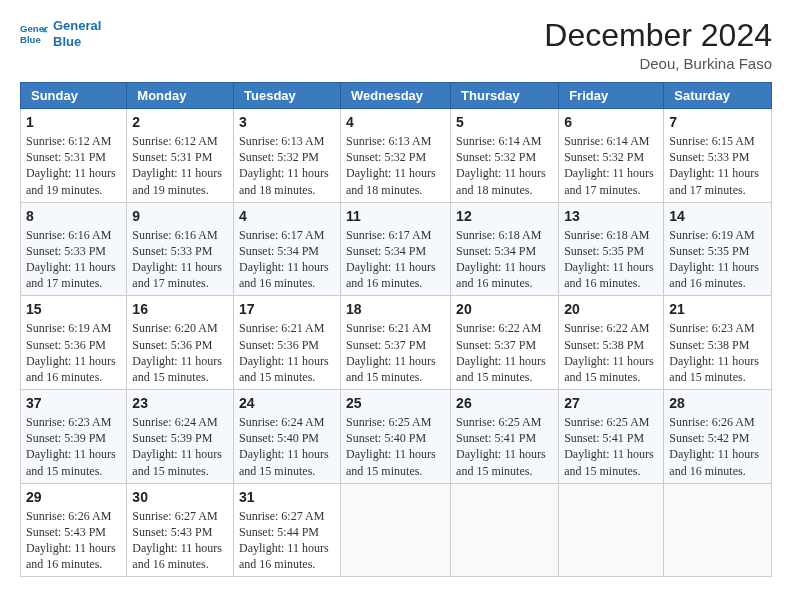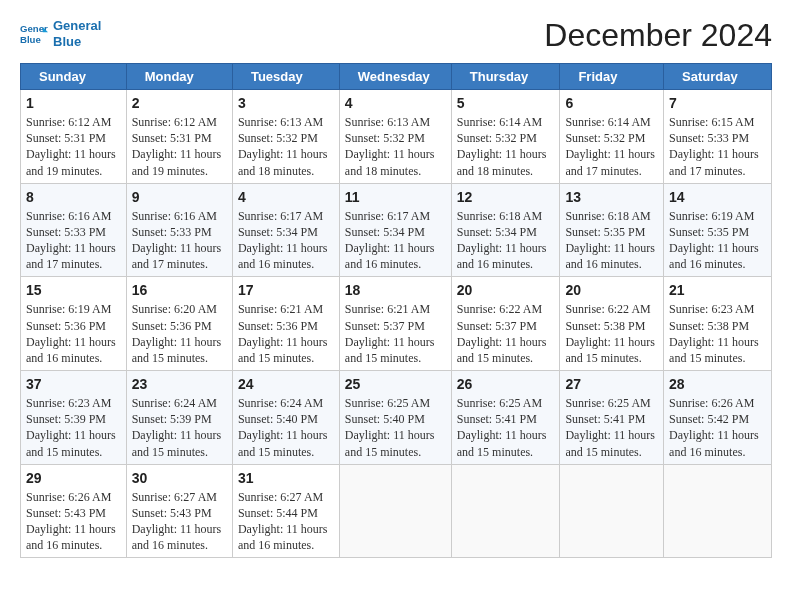--- a/index.html
+++ b/index.html
@@ -47,21 +47,21 @@
     .calendar {
       width: 100%;
       border-collapse: collapse;
       font-size: 10.5px;
     }
     .calendar th {
       background: #3a7abf;
       color: #fff;
       font-size: 13px;
       font-weight: bold;
-      padding: 5px 18px;
+      padding: 5px 10px;
       text-align: left;
       border: 1px solid #2a5f9e;
     }
     .calendar td {
       vertical-align: top;
       padding: 4px 5px;
       border: 1px solid #ccc;
       width: 113px;
       min-height: 75px;
       background: #fff;
@@ -100,20 +100,21 @@
       </svg>
       <div>
         <div style="font-size:13px;font-weight:bold;color:#333;line-height:1.2;">
           <span style="color:#1a6faf;">General</span><br>
           <span style="color:#1a6faf;">Blue</span>
         </div>
       </div>
     </div>
     <div class="title-block">
       <div class="month-title">December 2024</div>
+      <div class="location">Deou, Burkina Faso</div>
     </div>
   </div>
 
   <table class="calendar">
     <thead>
       <tr>
         <th>Sunday</th>
         <th>Monday</th>
         <th>Tuesday</th>
         <th>Wednesday</th>

